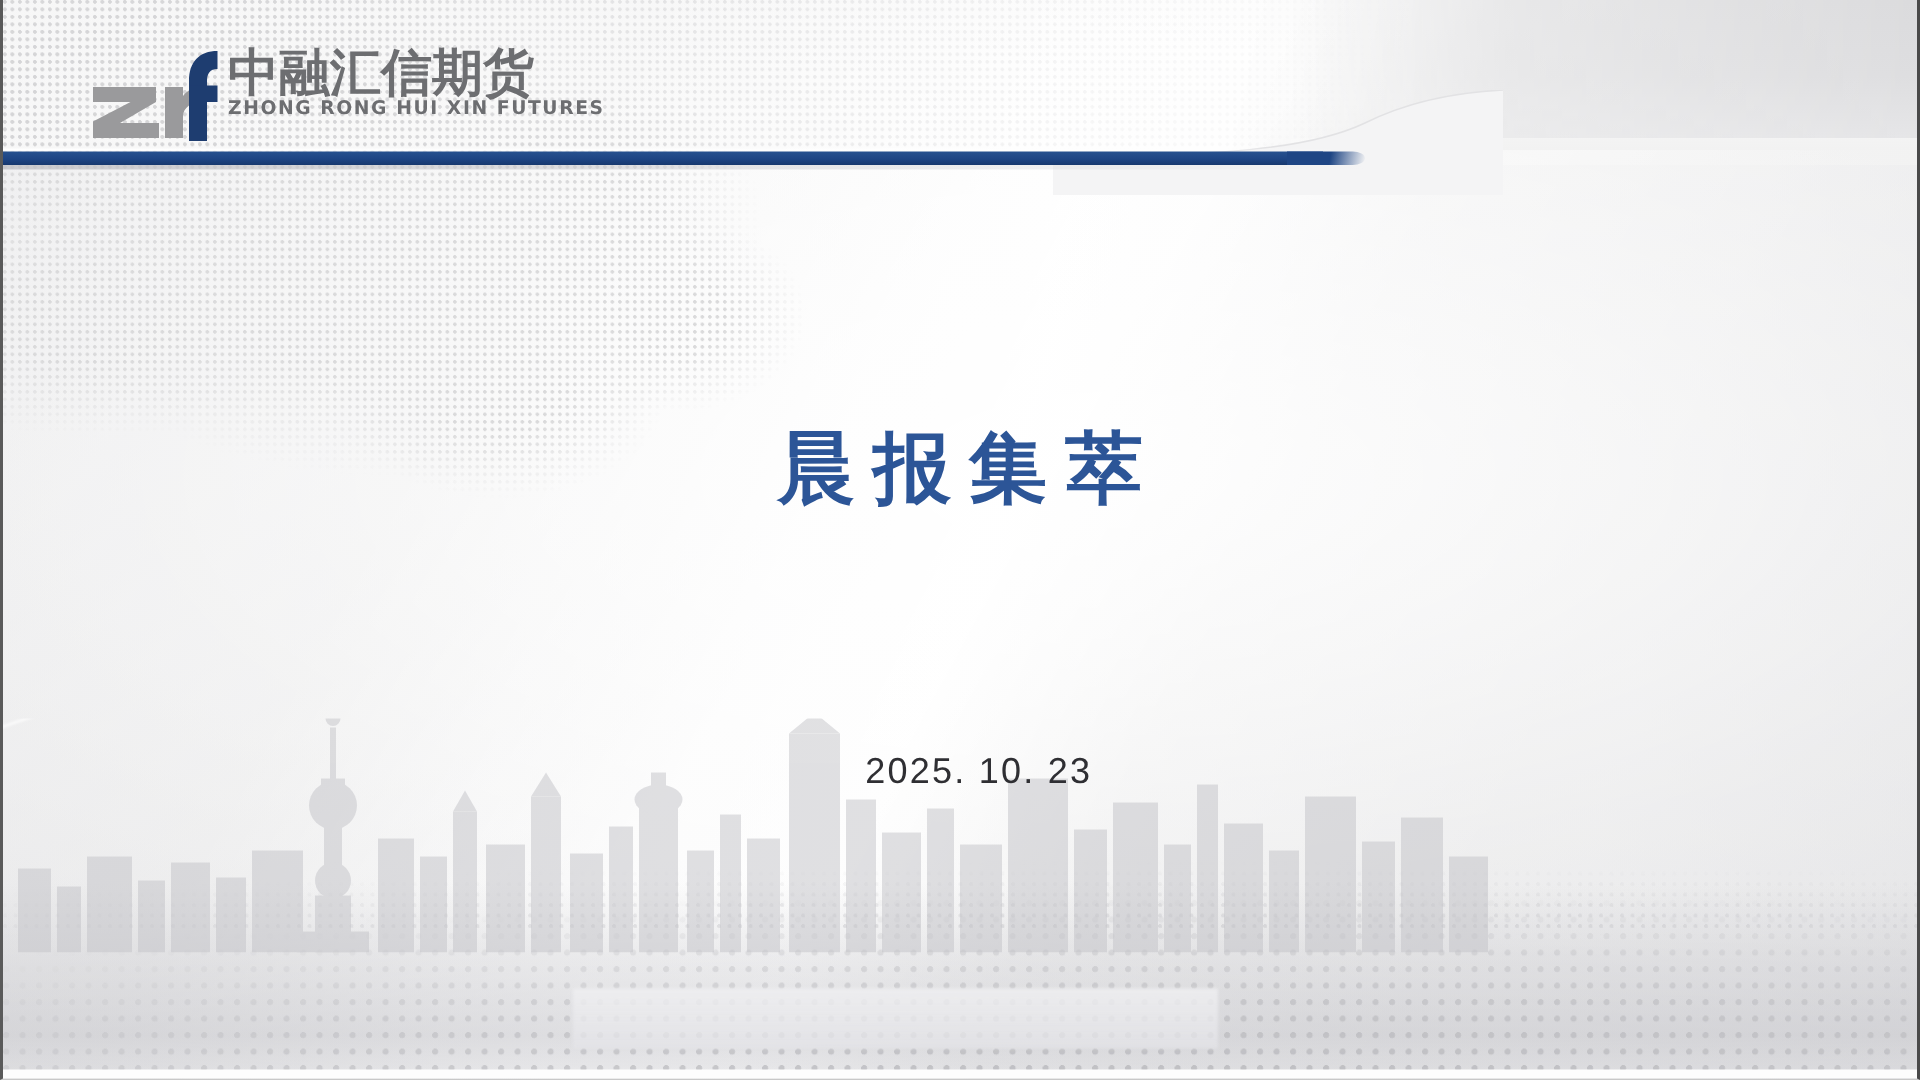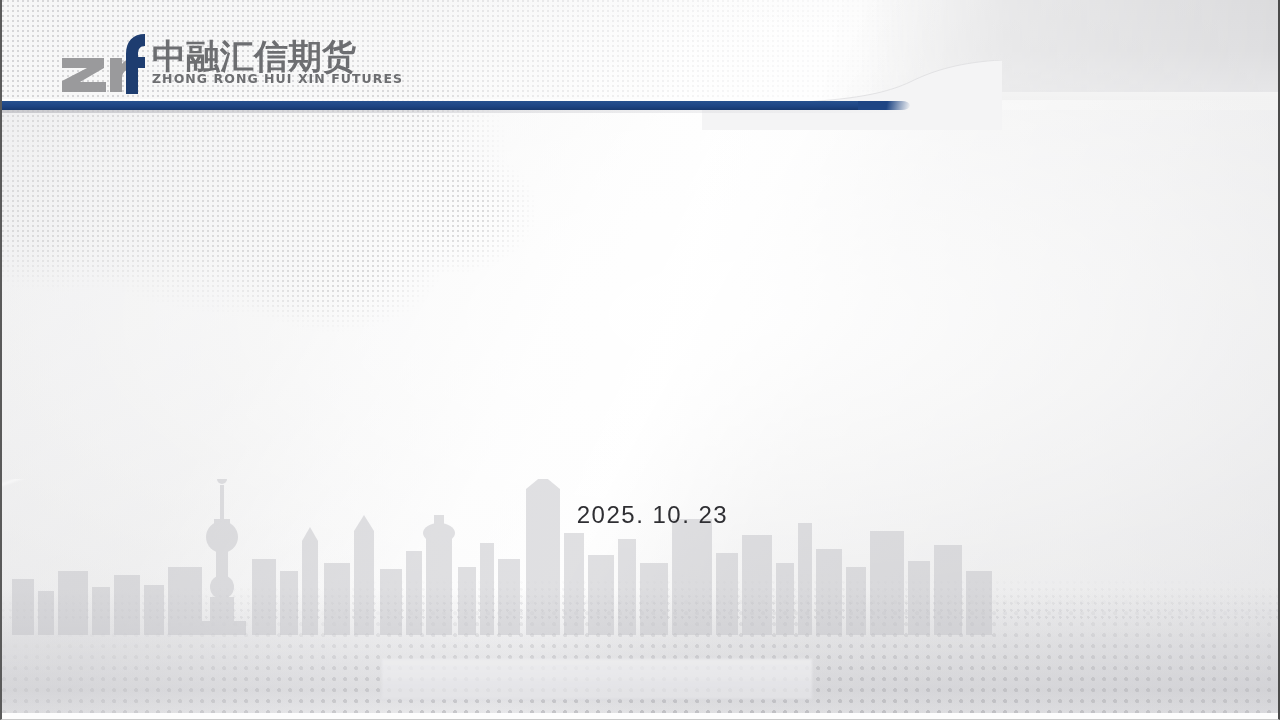--- a/index.html
+++ b/index.html
@@ -153,21 +153,21 @@
     width: 908px; height: 3px;
     background: linear-gradient(90deg, rgba(190,190,195,.75) 0%, rgba(205,205,210,.35) 72%, rgba(255,255,255,0) 100%);
   }
 
   
   .logo {
     position: absolute;
     left: 58px; top: 32px;
     z-index: 6;
     display: flex;
-    align-items: center;
+    align-items: flex-start;
   }
   .logo-mark {
     display: block;
     margin-right: 6px;
   }
   .logo-text {
     display: flex;
     flex-direction: column;
     align-items: flex-start;
     padding-bottom: 1px;
@@ -348,20 +348,21 @@
 
       <path d="M66,62 L66,22 C66,9 73,2 85,2 L85,14 C80,14 78,17 78,22 L78,25 L85,25 L85,36 L78,36 L78,62 Z" fill="#1e3d70"></path>
       <rect x="66" y="25" width="12" height="11" fill="#1e3d70"></rect>
     </svg>
     <div class="logo-text">
       <div class="logo-cn">中融汇信期货</div>
       <div class="logo-en">ZHONG RONG HUI XIN FUTURES</div>
     </div>
   </div>
 
+  <div class="title">晨报集萃</div>
   <div class="subtitle">2025. 10. 23</div>
 
   <div class="bottom-stage">
     <div class="floor-shade"></div>
     <div class="persp-dots-fine"></div>
     <div class="persp-dots"></div>
     <div class="floor-strip"></div>
 
     <svg class="skyline" viewBox="0 0 1000 160" preserveAspectRatio="none">
       <g fill="#c3c3c8">

